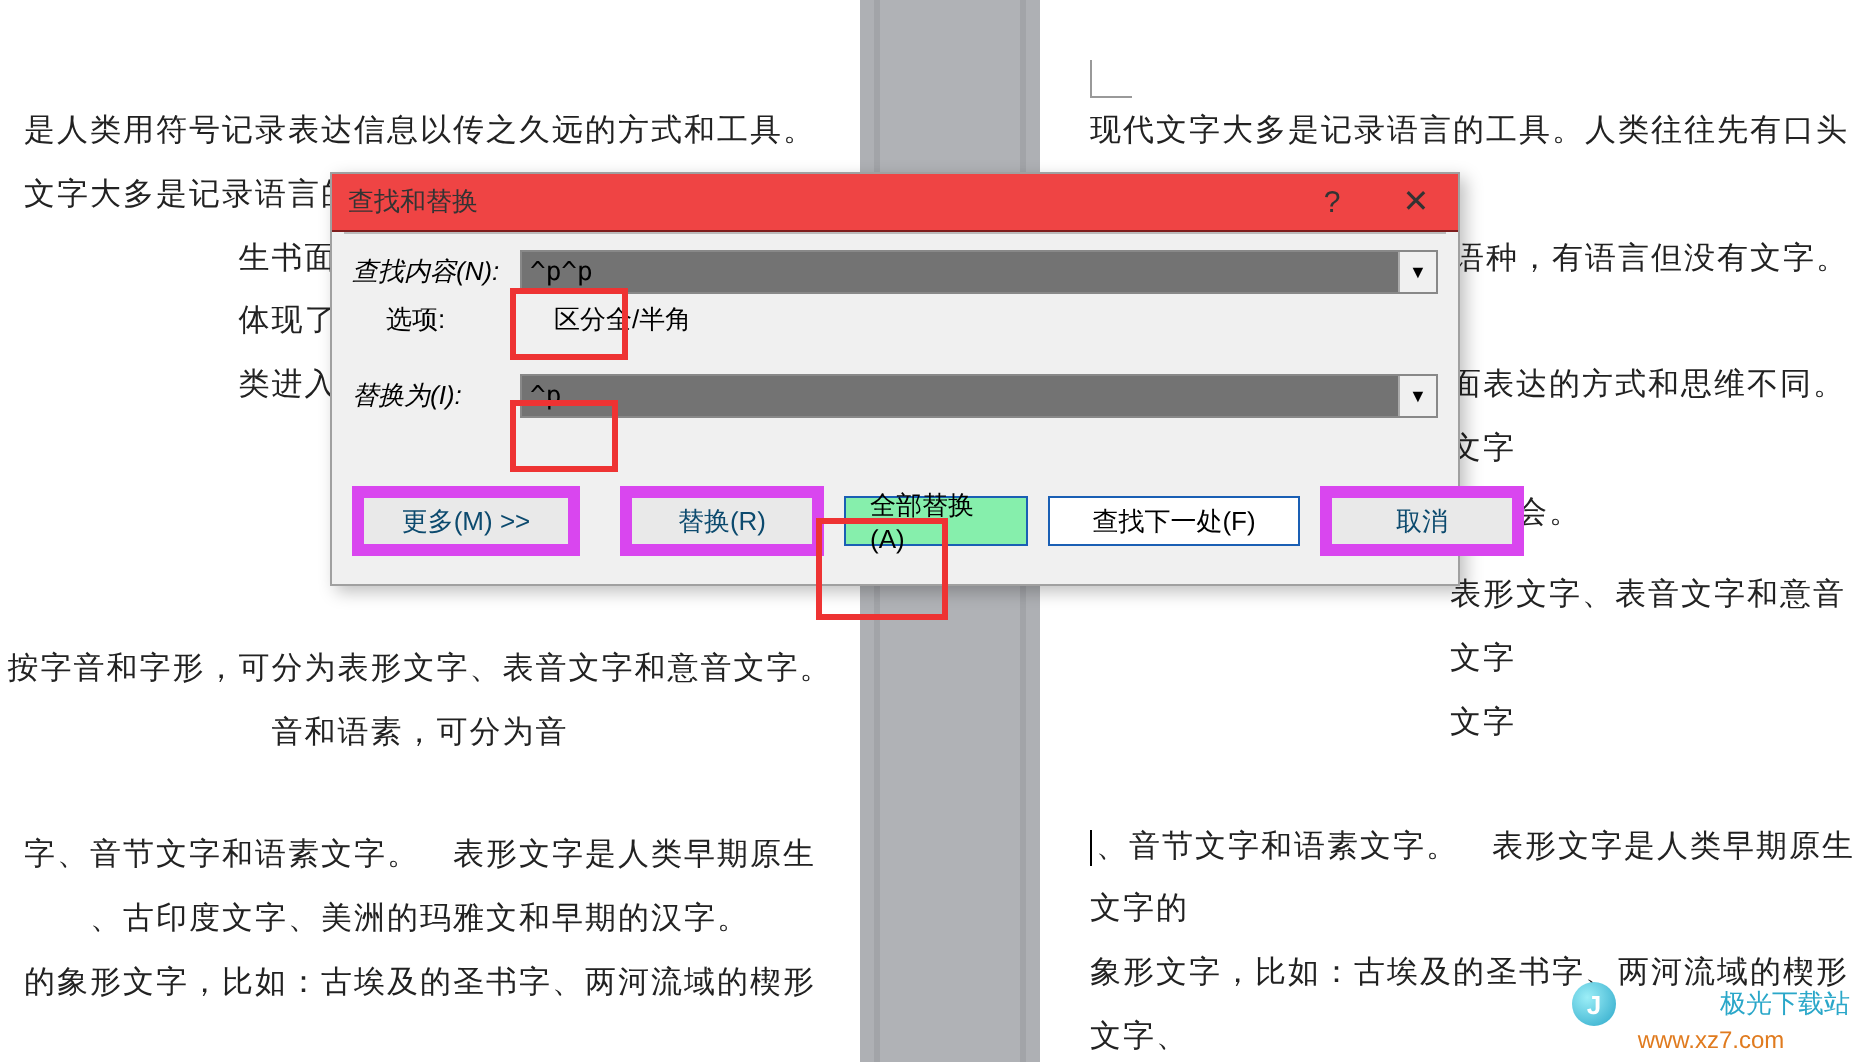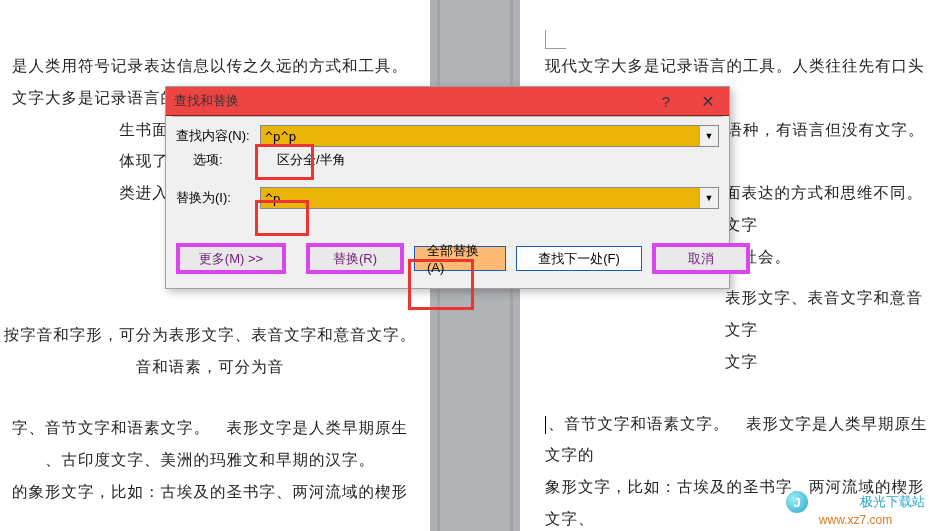--- a/index.html
+++ b/index.html
@@ -100,26 +100,27 @@
   .form {
     padding: 8px 10px 14px 10px;
   }
   .row {
     display:flex;
     align-items:center;
     margin-bottom:4px;
   }
   .row label {
     width: 84px;
+    font-style: italic;
   }
   .combo {
     flex:1;
     display:flex;
     border:1px solid #888;
-    background:#eab308;
+    background:#737373;
     height:20px;
     justify-content:space-between;
   }
   .combo input {
     flex:1;
     border:none;
     outline:none;
     padding:0 4px;
     font-family:"SimSun", monospace;
     font-size:13px;
@@ -143,32 +144,32 @@
   .buttons {
     display:flex;
     gap:10px;
     align-items:center;
     padding-top:6px;
   }
   .spacer { flex:1; }
   .btn {
     height:23px;
     padding: 0 12px;
-    border:4px solid #d946ef;
+    border:6px solid #d946ef;
     background:#e9e9e9;
     display:flex;
     align-items:center;
     justify-content:center;
     font-size:13px;
-    color:#701a75;
+    color:#0c4a6e;
     min-width:66px;
   }
   .btn.more { min-width:78px; }
   .btn.blue { border:1.5px solid #1a5fb4; background:#fff; color:#000;}
-  .btn.replace-all { border:1.5px solid #1a5fb4; background:#fdba74;}
+  .btn.replace-all { border:1.5px solid #1a5fb4; background:#86efac;}
   .btn.findnext { border:1.5px solid #1a5fb4; background:#fff; min-width:100px;}
 
   
   .hl {
     position:absolute;
     border:3px solid #e33;
     pointer-events:none;
     z-index: 50;
   }
 

